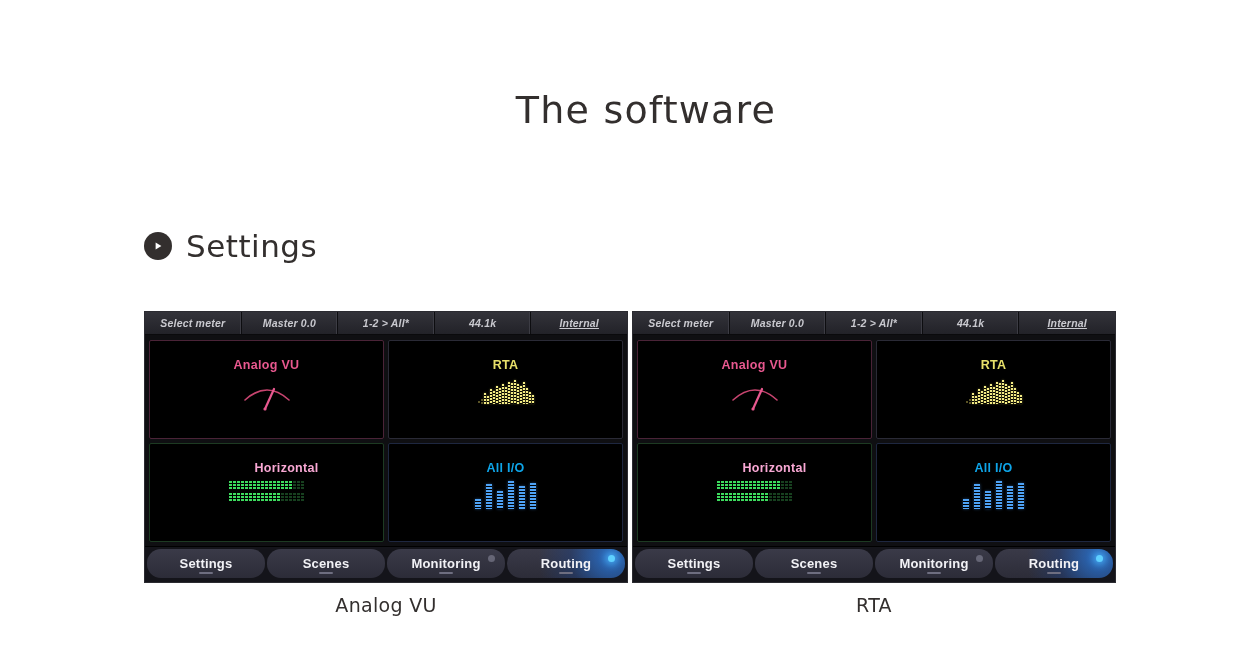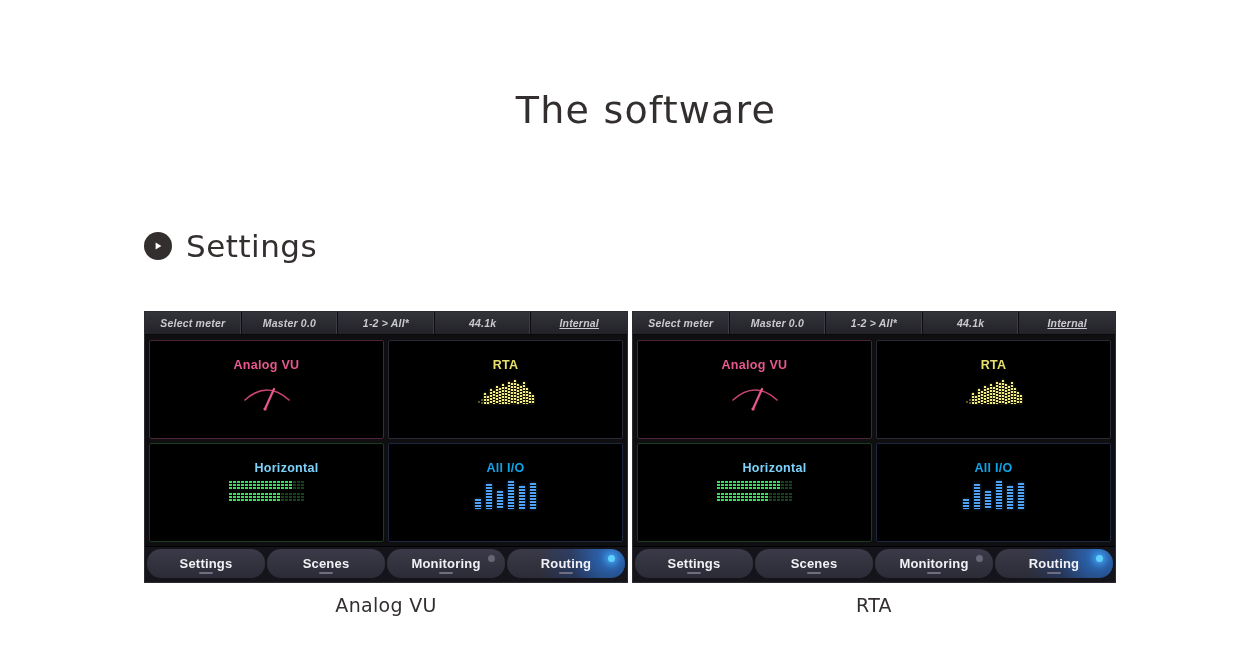--- a/index.html
+++ b/index.html
@@ -132,21 +132,21 @@
     letter-spacing: 0.3px;
     margin-bottom: 6px;
   }
   .tile-vu   { border-color: #4a2337; }
   .tile-rta  { border-color: #2a2a36; }
   .tile-horz { border-color: #1d3a22; }
   .tile-io   { border-color: #1e2740; }
 
   .tile-vu   .tile-label { color: #e8588f; }
   .tile-rta  .tile-label { color: #e8e06a; }
-  .tile-horz .tile-label { color: #7dd3fc; margin-left: 40px; }
+  .tile-horz .tile-label { color: #f9a8d4; margin-left: 40px; }
   .tile-io   .tile-label { color: #0ea5e9; }
 
   .tile-art { display: flex; align-items: flex-end; justify-content: center; }
 
   
   .vu-art svg { display: block; }
 
   
   .rta-art {
     display: flex;

